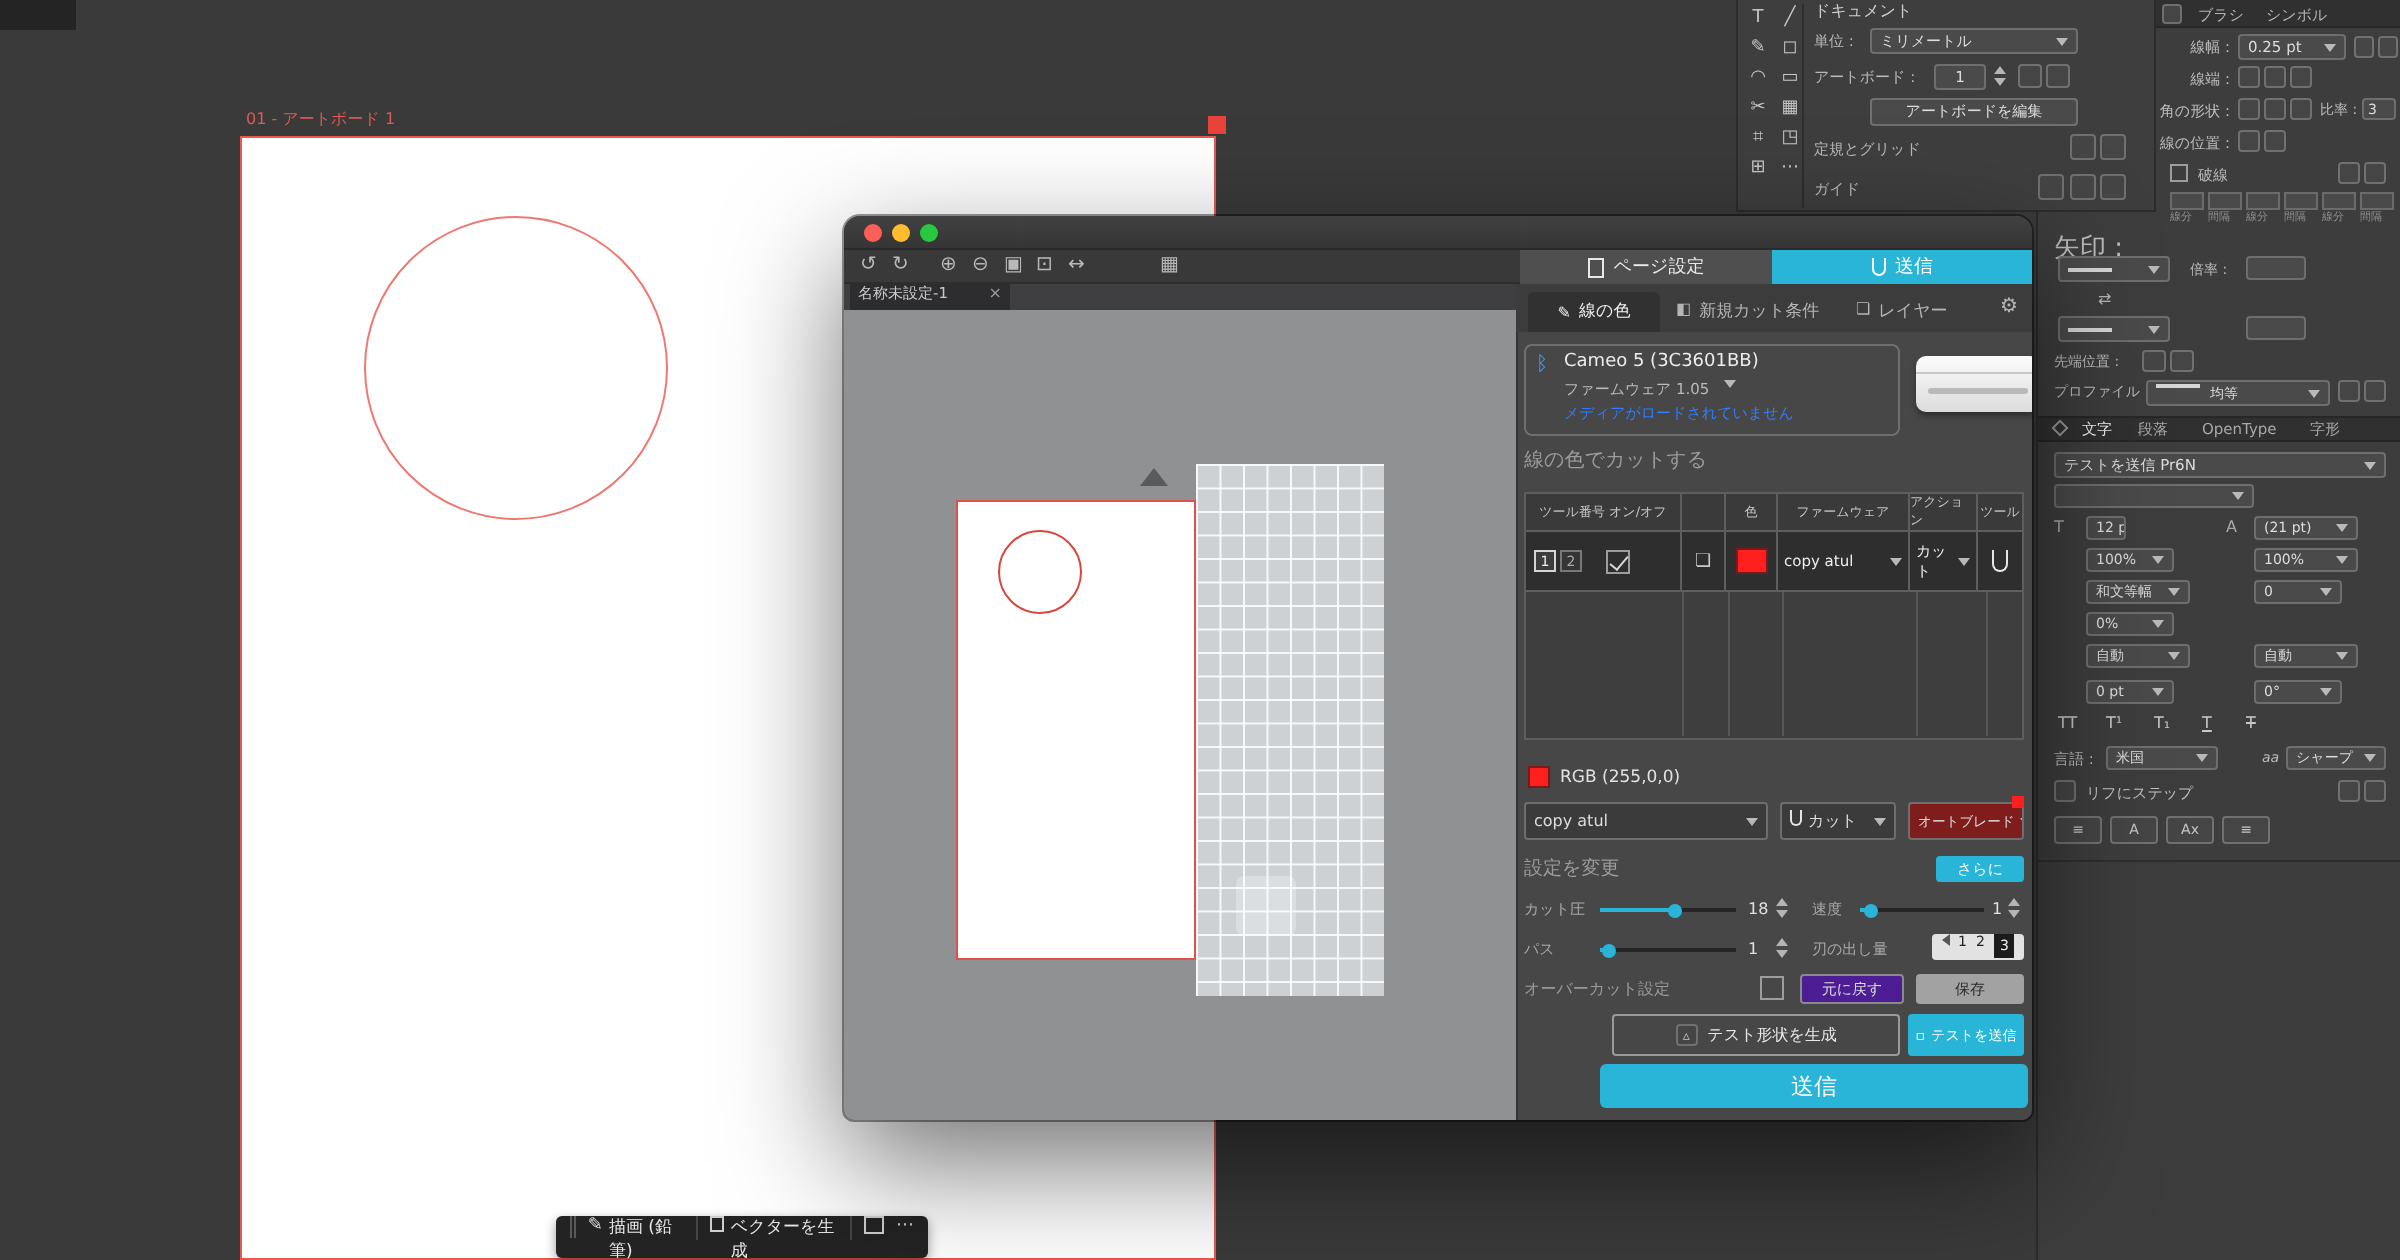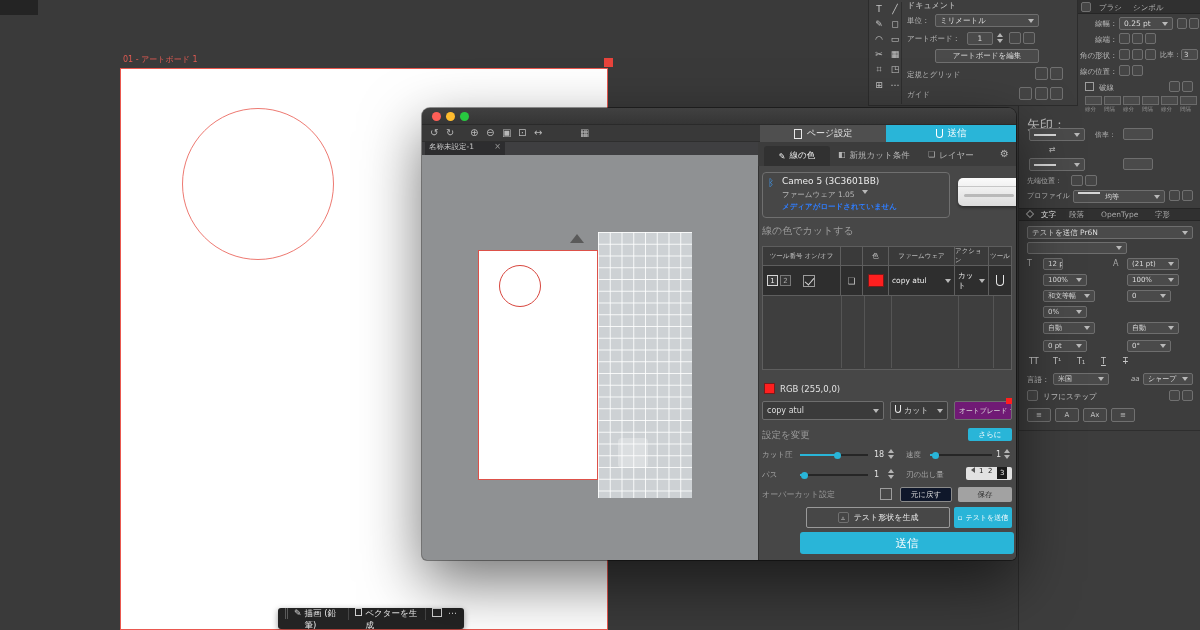--- a/index.html
+++ b/index.html
@@ -336,21 +336,21 @@
     </div>
     <div class="tx" style="left:578px;top:41px;font-size:10px;color:#b5b5b5">⚙</div>
 
     <div class="a" style="left:340px;top:64px;width:188px;height:46px;border:1px solid #6f6f6f;border-radius:4px"></div>
     <div class="tx" style="left:346px;top:70px;font-size:10px;color:#3fa0ff">ᛒ</div>
     <div class="tx" style="left:360px;top:69px;font-size:9px;color:#ececec">Cameo 5 (3C3601BB)</div>
     <div class="a fx" style="left:360px;top:82px;gap:4px">
       <span style="font-size:7.5px;color:#b9b9b9">ファームウェア 1.05</span>
       <span class="car"></span>
     </div>
-    <div class="tx" style="left:360px;top:95px;font-size:7.5px;color:#2f7dff;font-weight:bold">メディアがロードされていません</div>
+    <div class="tx" style="left:360px;top:95px;font-size:7.5px;color:#2f7dff;font-weight:normal">メディアがロードされていません</div>
     <div class="a" style="left:536px;top:70px;width:62px;height:28px;background:linear-gradient(#fbfbfb,#dcdcdc);border-radius:5px;box-shadow:0 2px 3px rgba(0,0,0,.35)">
       <div class="a" style="left:6px;top:16px;width:50px;height:3px;background:#b9b9b9;border-radius:2px"></div>
       <div class="a" style="left:0;top:8px;width: 62px;height:1px;background:#c7c7c7"></div>
     </div>
 
     <div class="tx" style="left:340px;top:118px;font-size:10px;color:#9b9b9b">線の色でカットする</div>
 
     <div class="a" style="left:340px;top:138px;width:250px;height:20px;background:#3a3a3a;border:1px solid #5e5e5e;display:flex">
       <span style="width:78px;border-right:1px solid #5e5e5e;font-size:6.5px;color:#c4c4c4;display:flex;align-items:center;justify-content:center;text-align:center">ツール番号 オン/オフ</span>
       <span style="width:22px;border-right:1px solid #5e5e5e"></span>
@@ -398,21 +398,21 @@
       <span>copy atul</span>
         <span class="car"></span>
     </div>
     <div class="dd" style="left:468px;top:293px;width:58px;height:19px;background:#3b3b3b;font-size:8px">
       <span class="fx" style="gap:3px">
           <span class="uic" style="width:6px;height:8px"></span>
           <span>カット</span>
         </span>
       <span class="car"></span>
     </div>
-    <div class="dd" style="left:532px;top:293px;width:58px;height:19px;background:#701a75;font-size:6.8px">
+    <div class="dd" style="left:532px;top:293px;width:58px;height:19px;background:#7f1d1d;font-size:6.8px">
       <span>オートブレード</span>
         <span class="car"></span>
     </div>
     <div class="a red" style="left:584px;top:290px;width:6px;height:6px"></div>
 
     <div class="tx" style="left:340px;top:322px;font-size:9.5px;color:#9b9b9b">設定を変更</div>
     <div class="btn cyan" style="left:546px;top:320px;width:44px;height:13px;font-size:7.5px;color:#fff">
         <span>さらに</span>
       </div>
 
@@ -450,21 +450,21 @@
     <div class="tx" style="left:484px;top:363px;font-size:7.5px;color:#a8a8a8">刃の出し量</div>
     <div class="a fx" style="left:544px;top:359px;width:46px;height:13px;background:#e2e2e2;border-radius:2px;justify-content:space-evenly;overflow:hidden">
       <span style="width:0;height:0;border-top:3px solid transparent;border-bottom:3px solid transparent;border-right:4px solid #555"></span>
       <span style="font-size:7px;color:#222">1</span>
       <span style="font-size:7px;color:#222">2</span>
       <span style="font-size:7px;color:#eee;background:#1b1b1b;padding:2px 3px">3</span>
     </div>
 
     <div class="tx" style="left:340px;top:383px;font-size:8px;color:#9b9b9b">オーバーカット設定</div>
     <div class="chk" style="left:458px;top:380px;width:12px;height:12px"></div>
-    <div class="btn" style="left:478px;top:379px;width:52px;height:15px;background:#0f172a;border:1px solid #8a8a8a;font-size:7.5px;color:#ddd">
+    <div class="btn" style="left:478px;top:379px;width:52px;height:15px;background:#4c1d95;border:1px solid #8a8a8a;font-size:7.5px;color:#ddd">
         <span>元に戻す</span>
       </div>
     <div class="btn" style="left:536px;top:379px;width:54px;height:15px;background:#a2a2a2;font-size:7.5px;color:#2c2c2c">
         <span>保存</span>
       </div>
 
     <div class="btn" style="left:384px;top:399px;width:144px;height:21px;border:1px solid #9a9a9a;gap:5px;font-size:8px;color:#e8e8e8">
       <span class="ib" style="position:relative;width:11px;height:11px;font-size:7px">▵</span>
       <span>テスト形状を生成</span>
     </div>

